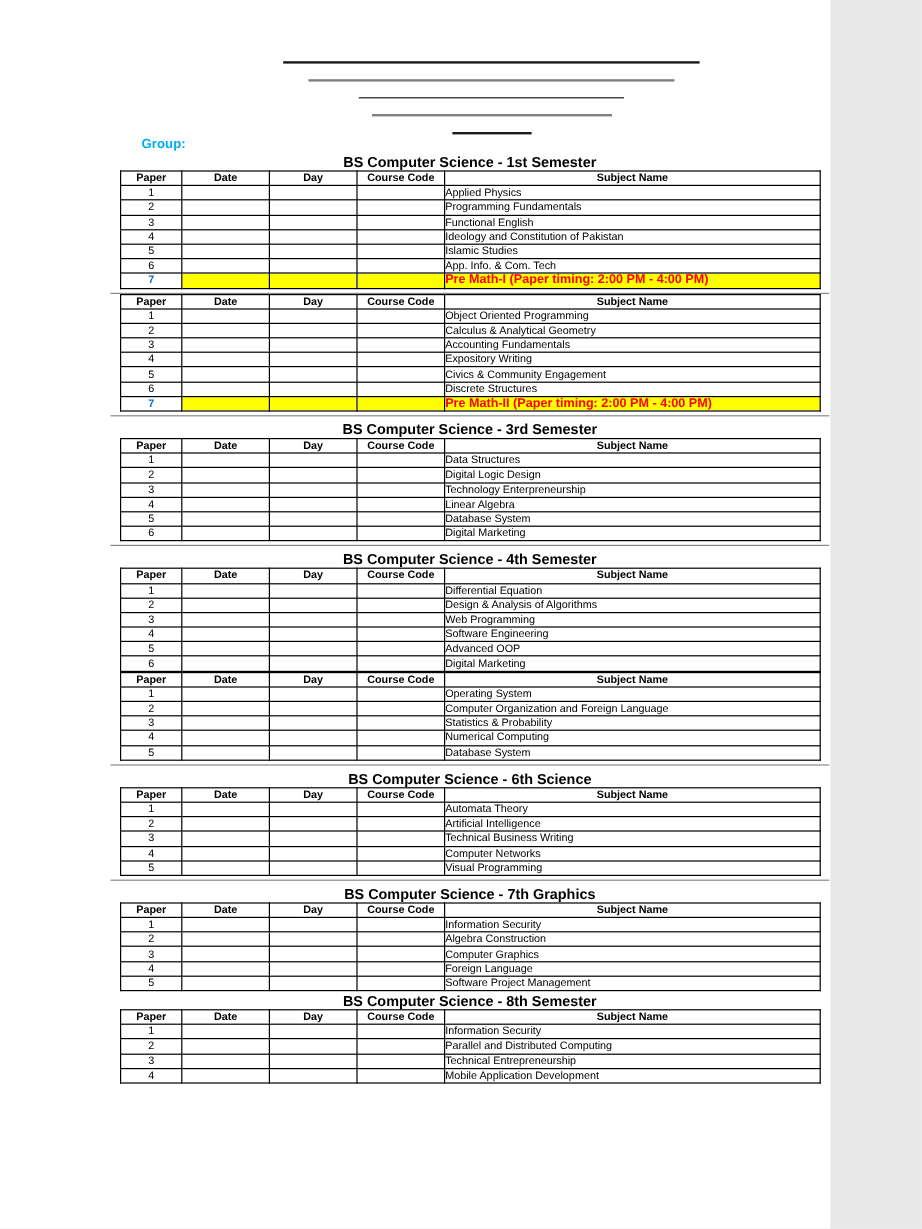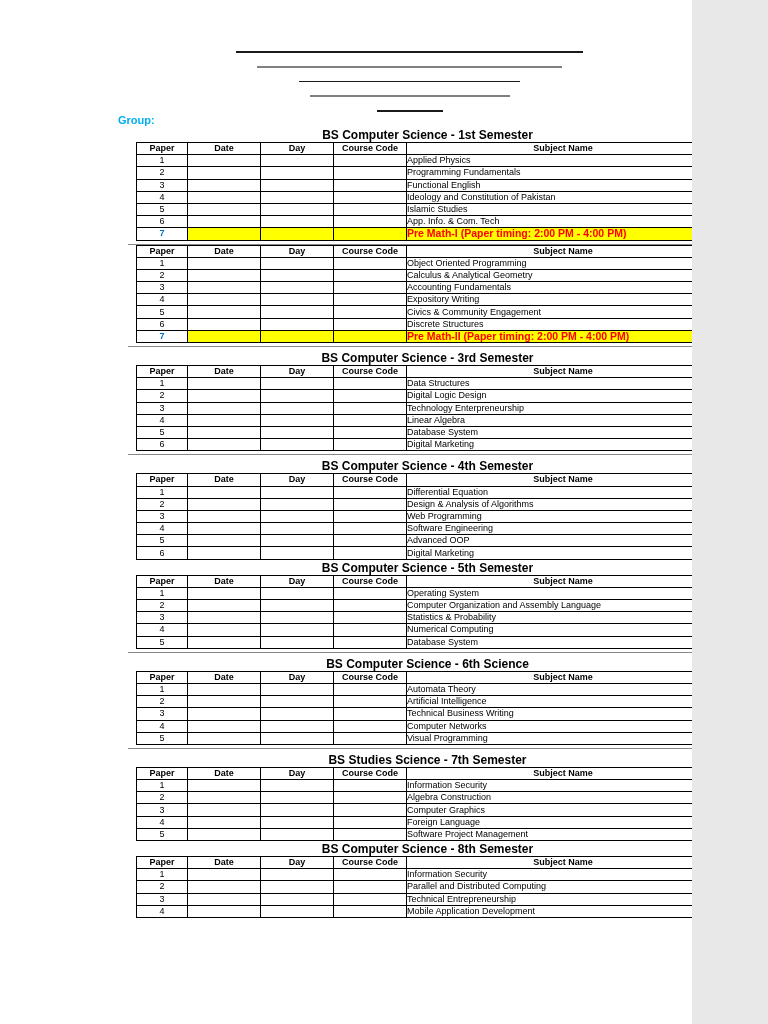--- a/index.html
+++ b/index.html
@@ -5,21 +5,21 @@
   html,body{margin:0;padding:0;background:#e8e8e8;}
   .page{
     position:relative;width:692px;height:1024px;background:#ffffff;
     font-family:"Liberation Sans",sans-serif;color:#000;overflow:hidden;
   }
   .hlines{position:absolute;left:118px;top:51px;width:583px;
     display:flex;flex-direction:column;align-items:center;}
   .hline{display:block;}
   .group-label{position:absolute;left:118px;top:114px;
     font-size:11px;font-weight:bold;}
-  .content{position:absolute;left:136px;top:129px;width:583px;}
+  .content{position:absolute;left:100px;top:129px;width:583px;}
   .sec-title{
     text-align:center;font-weight:bold;font-size:12px;line-height:13px;
     margin-top:5px;letter-spacing:0px;
   }
   section.tight .sec-title{margin-top:2px;}
   section:first-of-type .sec-title{margin-top:0;}
   table.sched{
     border-collapse:collapse;table-layout:fixed;width:583px;
   }
   table.sched th,table.sched td{
@@ -318,21 +318,20 @@
               <td class="c-paper">6</td>
               <td class="c-date"></td>
               <td class="c-day"></td>
               <td class="c-code"></td>
               <td class="c-subject">Digital Marketing</td>
             </tr>
           </tbody>
         </table>
       </section>
       <section class="tight">
-        <div class="sec-title">BS Computer Science - 5th Semester</div>
         <table class="sched">
           <colgroup>
             <col style="width: 51px;">
             <col style="width: 73px;">
             <col style="width: 73px;">
             <col style="width: 73px;">
             <col style="width: 313px;">
           </colgroup>
           <thead>
             <tr>
@@ -349,21 +348,21 @@
               <td class="c-date"></td>
               <td class="c-day"></td>
               <td class="c-code"></td>
               <td class="c-subject">Operating System</td>
             </tr>
             <tr>
               <td class="c-paper">2</td>
               <td class="c-date"></td>
               <td class="c-day"></td>
               <td class="c-code"></td>
-              <td class="c-subject">Computer Organization and Assembly Language</td>
+              <td class="c-subject">Computer Organization and Foreign Language</td>
             </tr>
             <tr>
               <td class="c-paper">3</td>
               <td class="c-date"></td>
               <td class="c-day"></td>
               <td class="c-code"></td>
               <td class="c-subject">Statistics &amp; Probability</td>
             </tr>
             <tr>
               <td class="c-paper">4</td>
@@ -436,21 +435,21 @@
               <td class="c-date"></td>
               <td class="c-day"></td>
               <td class="c-code"></td>
               <td class="c-subject">Visual Programming</td>
             </tr>
           </tbody>
         </table>
         <div class="divider"></div>
       </section>
       <section>
-        <div class="sec-title">BS Studies Science - 7th Semester</div>
+        <div class="sec-title">BS Computer Science - 7th Graphics</div>
         <table class="sched">
           <colgroup>
             <col style="width: 51px;">
             <col style="width: 73px;">
             <col style="width: 73px;">
             <col style="width: 73px;">
             <col style="width: 313px;">
           </colgroup>
           <thead>
             <tr>

